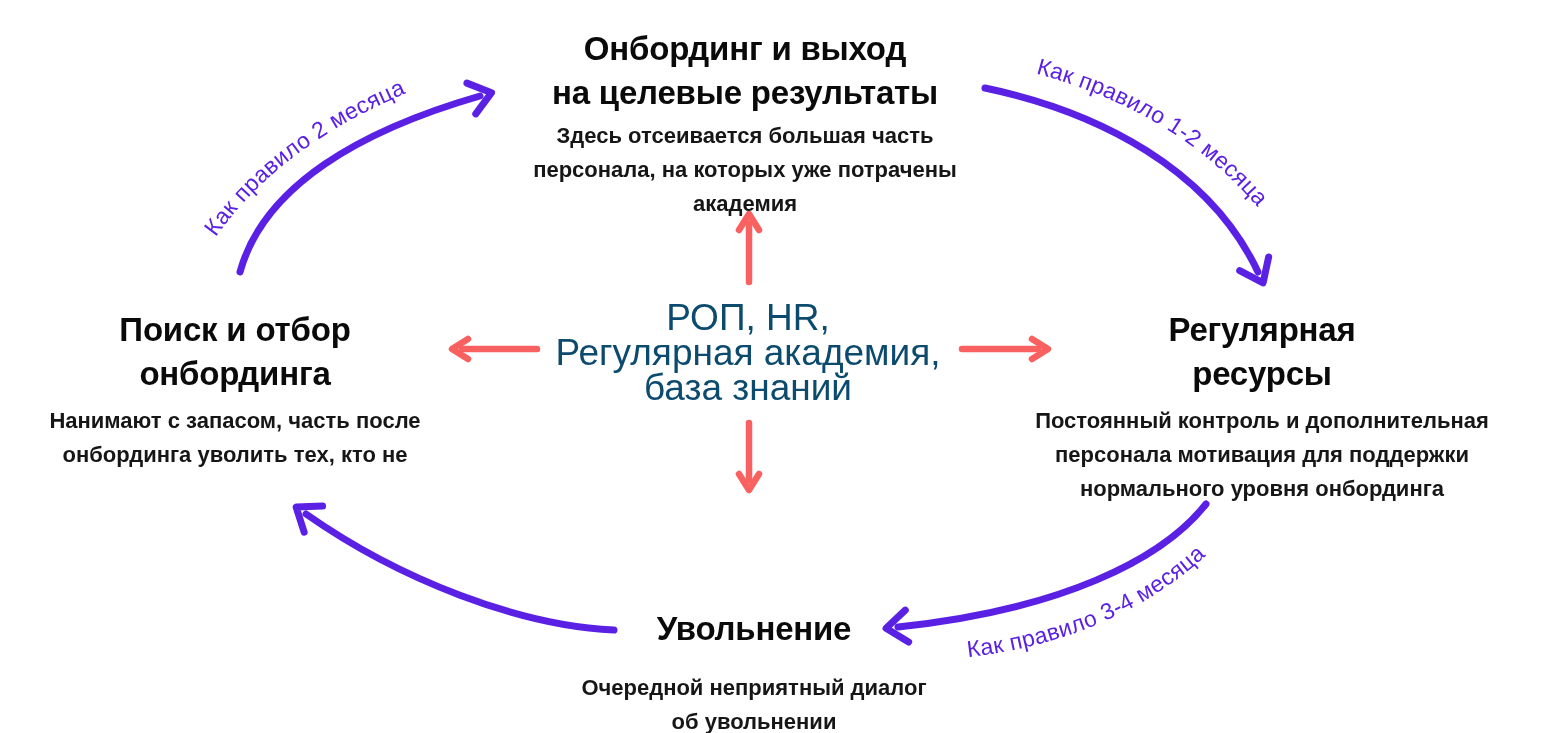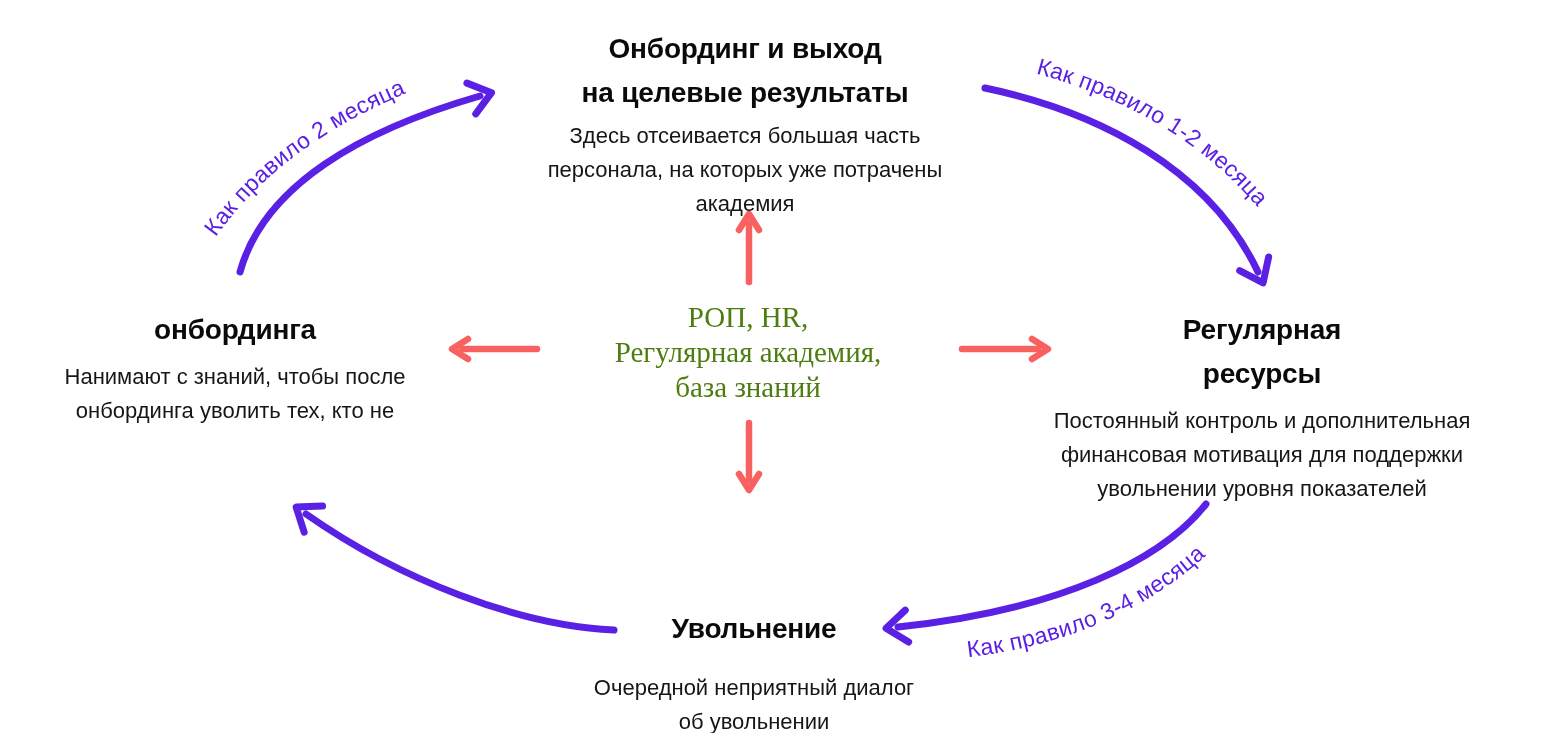--- a/index.html
+++ b/index.html
@@ -16,49 +16,48 @@
     position: absolute;
     left: 0; top: 0;
     width: 1560px; height: 733px;
   }
   .node {
     position: absolute;
     text-align: center;
     color: #0d0d0d;
   }
   .node-title {
-    font-size: 28px;
+    font-size: 33px;
     font-weight: 700;
     line-height: 44px;
     color: #0a0a0a;
     letter-spacing: -0.2px;
   }
   .node-desc {
     font-size: 22px;
-    font-weight: 400;
+    font-weight: 700;
     line-height: 34px;
     color: #161616;
   }
   .node-top    { left: 495px; top: 27px;  width: 500px; }
   .node-top .node-desc { margin-top: 4px; }
   .node-left   { left: 20px;  top: 308px; width: 430px; }
   .node-left .node-desc { margin-top: 8px; }
   .node-right  { left: 1022px; top: 308px; width: 480px; }
   .node-right .node-desc { margin-top: 8px; }
   .node-bottom { left: 544px; top: 607px; width: 420px; }
   .node-bottom .node-desc { margin-top: 20px; }
   .center-label {
     position: absolute;
     left: 548px; top: 300px; width: 400px;
     text-align: center;
-    font-size: 29px;
+    font-size: 37px;
     font-weight: 400;
     line-height: 35px;
-    color: #4d7c0f;
-    font-family: Liberation Serif, serif;
+    color: #0c4a6e;
   }
   .edge-label-text {
     font-size: 23px;
     font-weight: 400;
     fill: #5A21E5;
     letter-spacing: 0.3px;
   }
 </style>
 </head>
 <body>
@@ -106,37 +105,38 @@
     </div>
     <div class="node-desc">
       <div>Здесь отсеивается большая часть</div>
       <div>персонала, на которых уже потрачены</div>
       <div>академия</div>
     </div>
   </div>
 
   <div class="node node-left">
     <div class="node-title">
+      <div>Поиск и отбор</div>
       <div>онбординга</div>
     </div>
     <div class="node-desc">
-      <div>Нанимают с знаний, чтобы после</div>
+      <div>Нанимают с запасом, часть после</div>
       <div>онбординга уволить тех, кто не</div>
     </div>
   </div>
 
   <div class="node node-right">
     <div class="node-title">
       <div>Регулярная</div>
       <div>ресурсы</div>
     </div>
     <div class="node-desc">
       <div>Постоянный контроль и дополнительная</div>
-      <div>финансовая мотивация для поддержки</div>
-      <div>увольнении уровня показателей</div>
+      <div>персонала мотивация для поддержки</div>
+      <div>нормального уровня онбординга</div>
     </div>
   </div>
 
   <div class="node node-bottom">
     <div class="node-title">
       <div>Увольнение</div>
     </div>
     <div class="node-desc">
       <div>Очередной неприятный диалог</div>
       <div>об увольнении</div>

